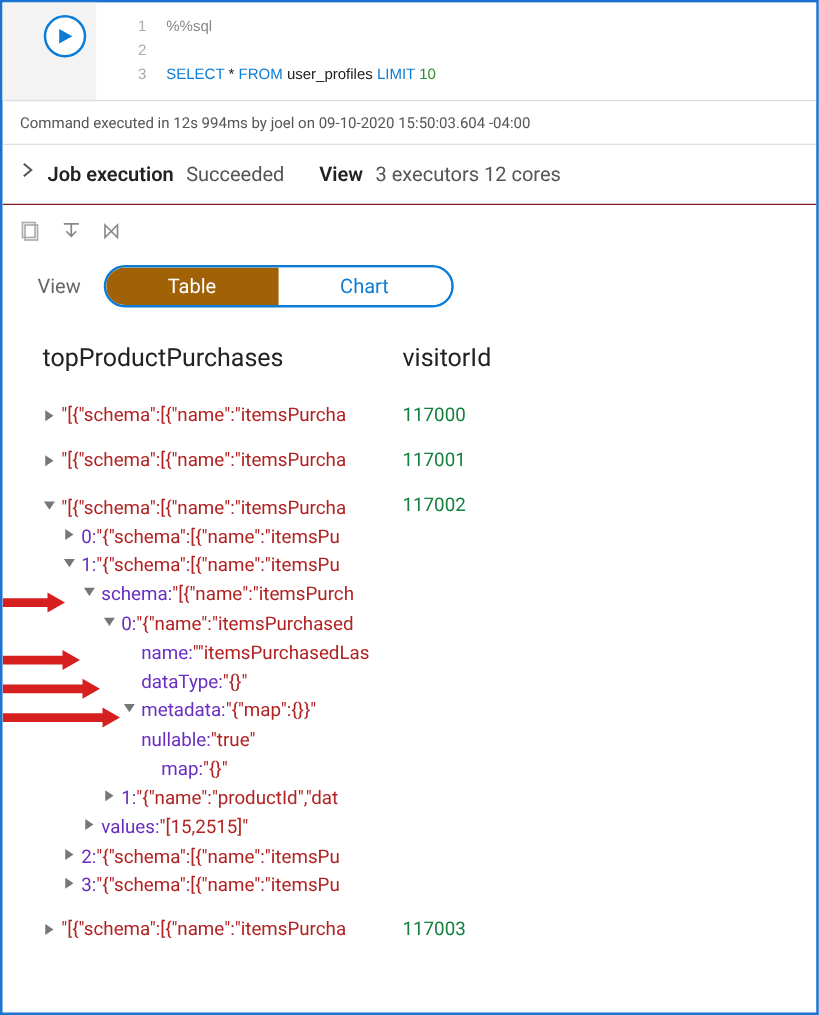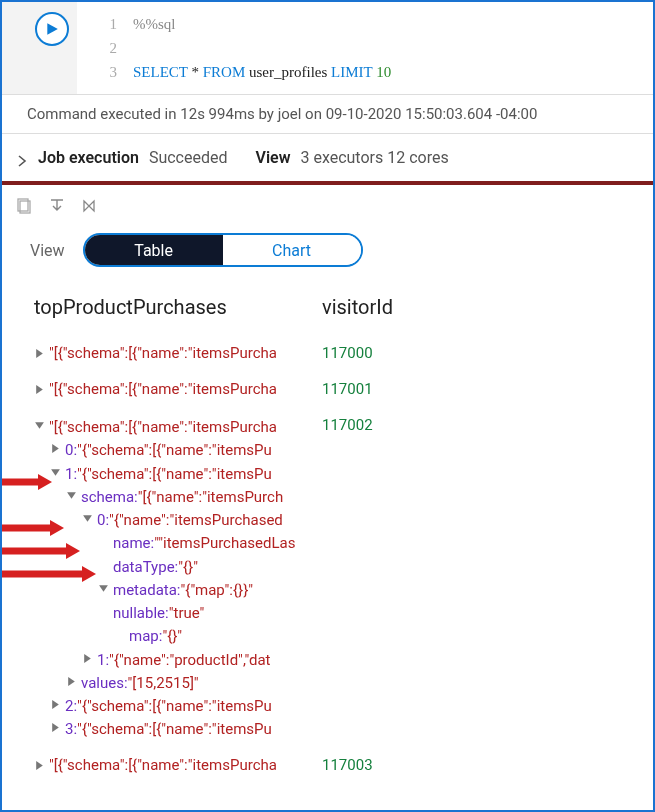--- a/index.html
+++ b/index.html
@@ -23,54 +23,54 @@
   }
   .play-btn {
     width: 34px; height: 34px;
     border-radius: 50%;
     border: 2px solid #0c7cd5;
     display: flex; align-items: center; justify-content: center;
     background: #fff;
     cursor: pointer;
   }
   .play-btn svg { width: 14px; height: 14px; }
-  .code-block { flex: 1; padding: 10px 12px; font-family: Liberation Serif, serif; font-size: 15px; line-height: 1.6; }
+  .code-block { flex: 1; padding: 10px 12px; font-family: Liberation Sans, sans-serif; font-size: 12px; line-height: 1.6; }
   .ln { color: #aaa; display: inline-block; width: 28px; text-align: right; margin-right: 16px; user-select: none; }
   .kw { color: #0c7cd5; }
   .fn { color: #222; }
   .num { color: #2e8b2e; }
   .magic { color: #888; }
   .status-line {
-    font-size: 15px; color: #555;
-    padding: 10px 25px;
+    font-size: 12px; color: #555;
+    padding: 10px 14px;
     border-top: 1px solid #ddd;
   }
   .job-row {
     padding: 14px 14px; font-size: 16px;
-    border-top: 1px solid #ddd; border-bottom: 4px solid #7f1d1d;
-    display: flex; align-items: flex-end; gap: 10px;
+    border-top: 1px solid #ddd; border-bottom: 1px solid #7f1d1d;
+    display: flex; align-items: flex-start; gap: 10px;
   }
   .chev {
     width: 12px; height: 12px; display:inline-block;
   }
   .bold { font-weight: 600; color: #222; }
   .light { color: #555; }
   .toolbar { padding: 12px 14px; display: flex; gap: 14px; }
   .toolbar-icon { width: 18px; height: 18px; color: #888; cursor: pointer; }
   .view-row { display: flex; align-items: center; gap: 18px; padding: 6px 18px 16px 28px; }
   .view-lbl { color: #666; font-size: 16px; }
   .toggle {
     display: flex; border: 2px solid #0c7cd5; border-radius: 999px; overflow: hidden;
     width: 280px; height: 34px;
   }
   .toggle > div {
     flex:1; display:flex; align-items:center; justify-content:center;
     font-size: 16px; cursor: pointer;
   }
-  .toggle .active { background:#0f172a; color:#fff; }
+  .toggle .active { background:#a16207; color:#fff; }
   .toggle .inactive { color:#0c7cd5; background:#fff; }
   .tbl { padding: 0 18px 6px 32px; }
   .hdr { display:flex; font-size:20px; color:#222; padding: 12px 0 16px 0; }
   .col1 { width: 288px; overflow: hidden; white-space: nowrap; }
   .col2 { flex:1; }
   .row { display:flex; padding: 9px 0; font-size: 15px; }
   .row .col2 { color:#15803d; }
   .tree { color:#222; font-size: 15px; line-height: 1.55; }
   .tree-row { display:flex; align-items:flex-start; white-space: nowrap; overflow: hidden; }
   .tri {

